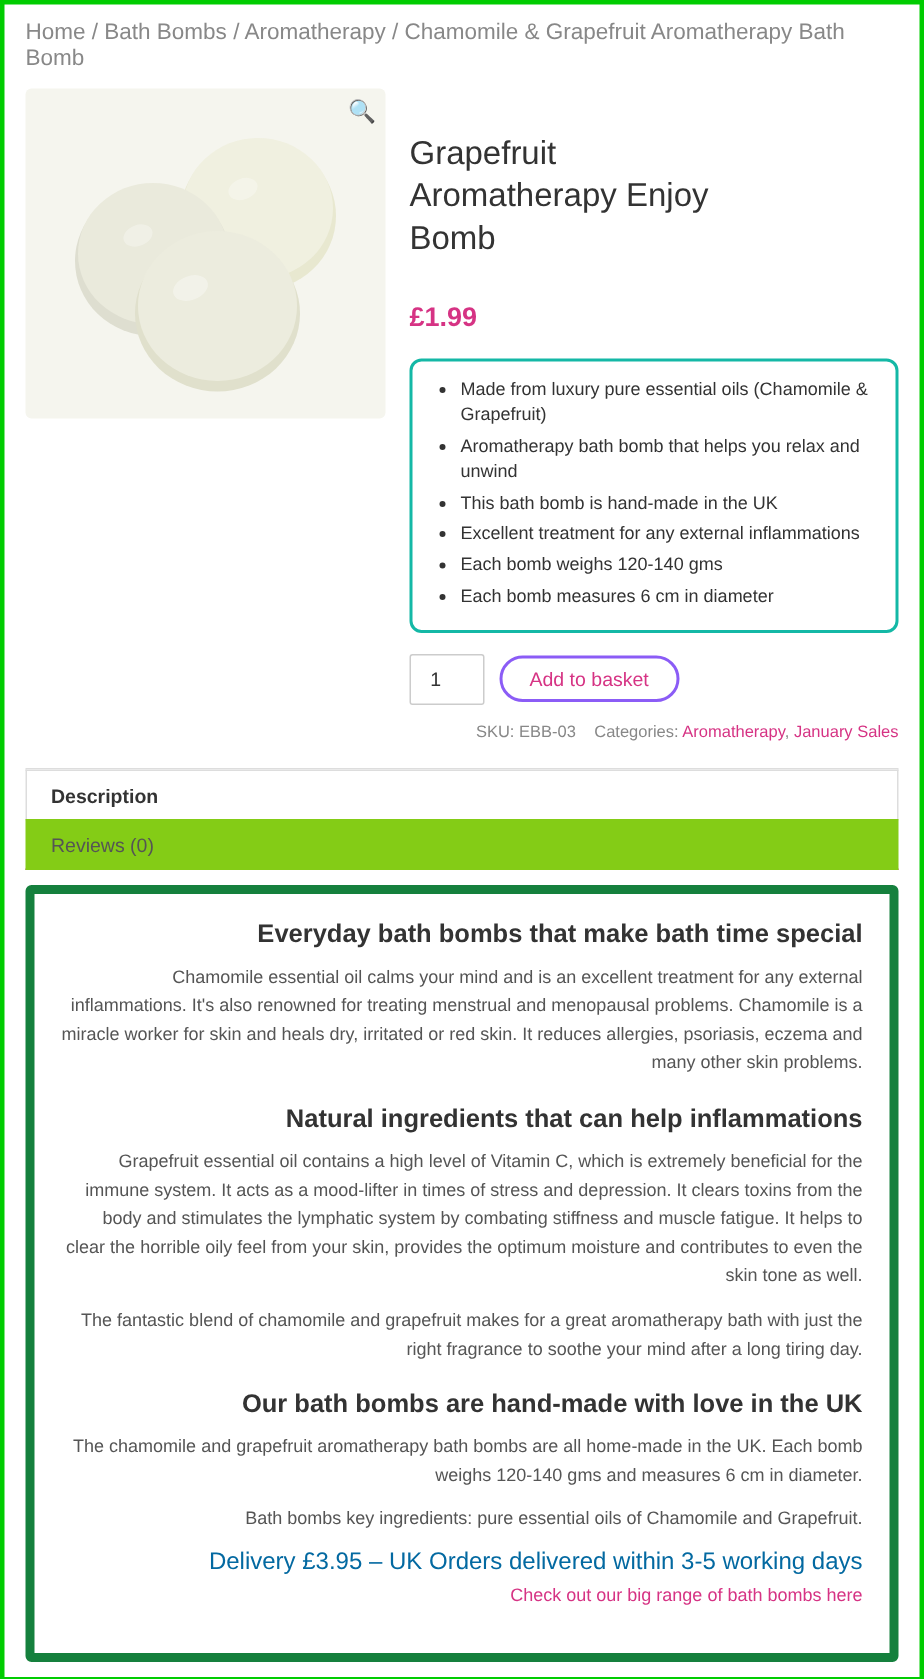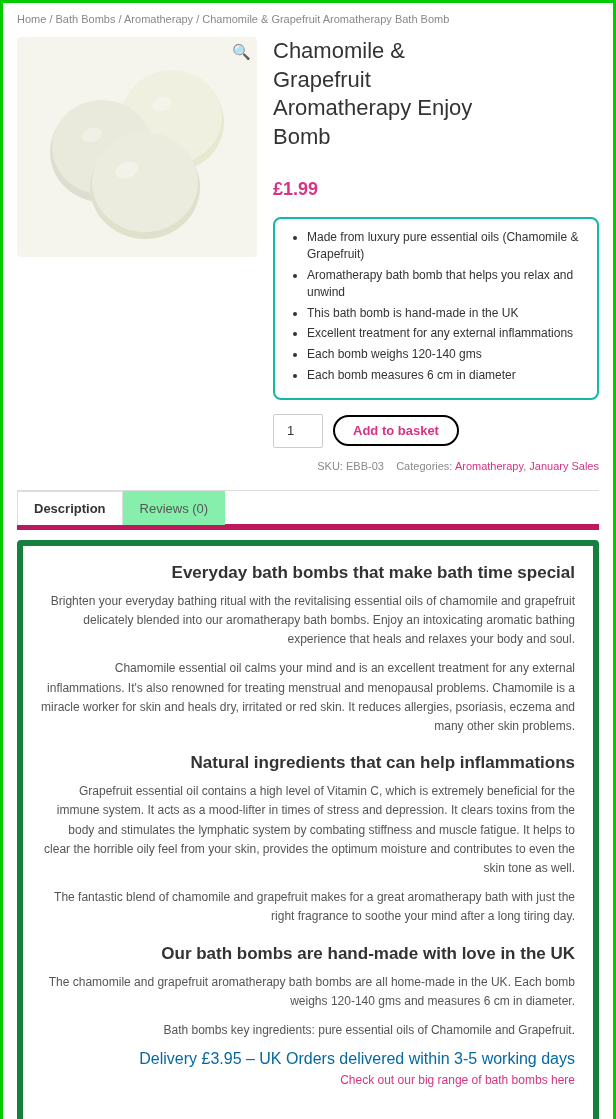--- a/index.html
+++ b/index.html
@@ -8,21 +8,21 @@
       font-size: 13px;
       color: #333;
       background: #fff;
       width: 616px;
       border: 3px solid #00cc00;
     }
     .page-wrapper {
       padding: 10px 14px;
     }
     .breadcrumb {
-      font-size: 11px;
+      font-size: 15px;
       color: #888;
       margin-bottom: 12px;
     }
     .breadcrumb a {
       color: #888;
       text-decoration: none;
     }
     .breadcrumb span { color: #888; }
 
     .product-section {
@@ -98,56 +98,57 @@
       height: 34px;
       border: 1px solid #ccc;
       text-align: center;
       font-size: 13px;
       border-radius: 2px;
       color: #333;
     }
     .add-basket-btn {
       background: #fff;
       color: #d63384;
-      border: 2px solid #000000;
+      border: 2px solid #8b5cf6;
       padding: 6px 18px;
       font-size: 13px;
       border-radius: 4px;
       cursor: pointer;
-      font-weight: 700;
+      font-weight: 400;
       border-radius: 20px;
     }
     .sku-row {
       font-size: 11px;
       color: #888;
       text-align: right;
     }
     .sku-row a {
       color: #d63384;
       text-decoration: none;
     }
 
     
     .tabs-section {
       border-top: 1px solid #ddd;
       margin-top: 4px;
     }
     .tabs-header {
       display: flex;
-      border-bottom: 6px solid #be185d;
+      border-bottom: 1px solid #be185d;
+      flex-direction: column;
     }
     .tab-item {
       padding: 9px 16px;
       font-size: 13px;
       cursor: pointer;
       border: 1px solid transparent;
       border-bottom: none;
       margin-bottom: -1px;
       color: #555;
-      background: #86efac;
+      background: #84cc16;
     }
     .tab-item.active {
       border-color: #ddd #ddd #fff #ddd;
       color: #333;
       font-weight: 600;
       background: #fff;
     }
 
     
     .tab-content {
@@ -219,21 +220,21 @@
           <ellipse cx="100" cy="128" rx="12" ry="8" fill="rgba(255,255,255,0.35)" transform="rotate(-20,100,128)"></ellipse>
           <ellipse cx="65" cy="93" rx="10" ry="7" fill="rgba(255,255,255,0.3)" transform="rotate(-20,65,93)"></ellipse>
           <ellipse cx="135" cy="62" rx="10" ry="7" fill="rgba(255,255,255,0.3)" transform="rotate(-20,135,62)"></ellipse>
         </svg>
       </div>
       <div class="zoom-icon">🔍</div>
     </div>
 
     <div class="product-details-col">
       <h1 class="product-title">
-        <span>Chamomile &amp;</span><br>
+        <br>
         <span>Grapefruit</span><br>
         <span>Aromatherapy Enjoy</span><br>
         <span>Bomb</span>
       </h1>
       <div class="product-price">£1.99</div>
 
       <div class="features-box">
         <ul>
           <li>Made from luxury pure essential oils (Chamomile &amp; Grapefruit)</li>
           <li>Aromatherapy bath bomb that helps you relax and unwind</li>
@@ -263,21 +264,20 @@
   <div class="tabs-section">
     <div class="tabs-header">
       <div class="tab-item active">Description</div>
       <div class="tab-item">Reviews (0)</div>
     </div>
 
     <div class="tab-content">
 
       <div class="content-section">
         <h2 class="content-heading">Everyday bath bombs that make bath time special</h2>
-        <p class="content-para">Brighten your everyday bathing ritual with the revitalising essential oils of chamomile and grapefruit delicately blended into our aromatherapy bath bombs. Enjoy an intoxicating aromatic bathing experience that heals and relaxes your body and soul.</p>
         <p class="content-para">Chamomile essential oil calms your mind and is an excellent treatment for any external inflammations. It's also renowned for treating menstrual and menopausal problems. Chamomile is a miracle worker for skin and heals dry, irritated or red skin. It reduces allergies, psoriasis, eczema and many other skin problems.</p>
       </div>
 
       <div class="content-section">
         <h2 class="content-heading">Natural ingredients that can help inflammations</h2>
         <p class="content-para">Grapefruit essential oil contains a high level of Vitamin C, which is extremely beneficial for the immune system. It acts as a mood-lifter in times of stress and depression. It clears toxins from the body and stimulates the lymphatic system by combating stiffness and muscle fatigue. It helps to clear the horrible oily feel from your skin, provides the optimum moisture and contributes to even the skin tone as well.</p>
         <p class="content-para">The fantastic blend of chamomile and grapefruit makes for a great aromatherapy bath with just the right fragrance to soothe your mind after a long tiring day.</p>
       </div>
 
       <div class="content-section">

